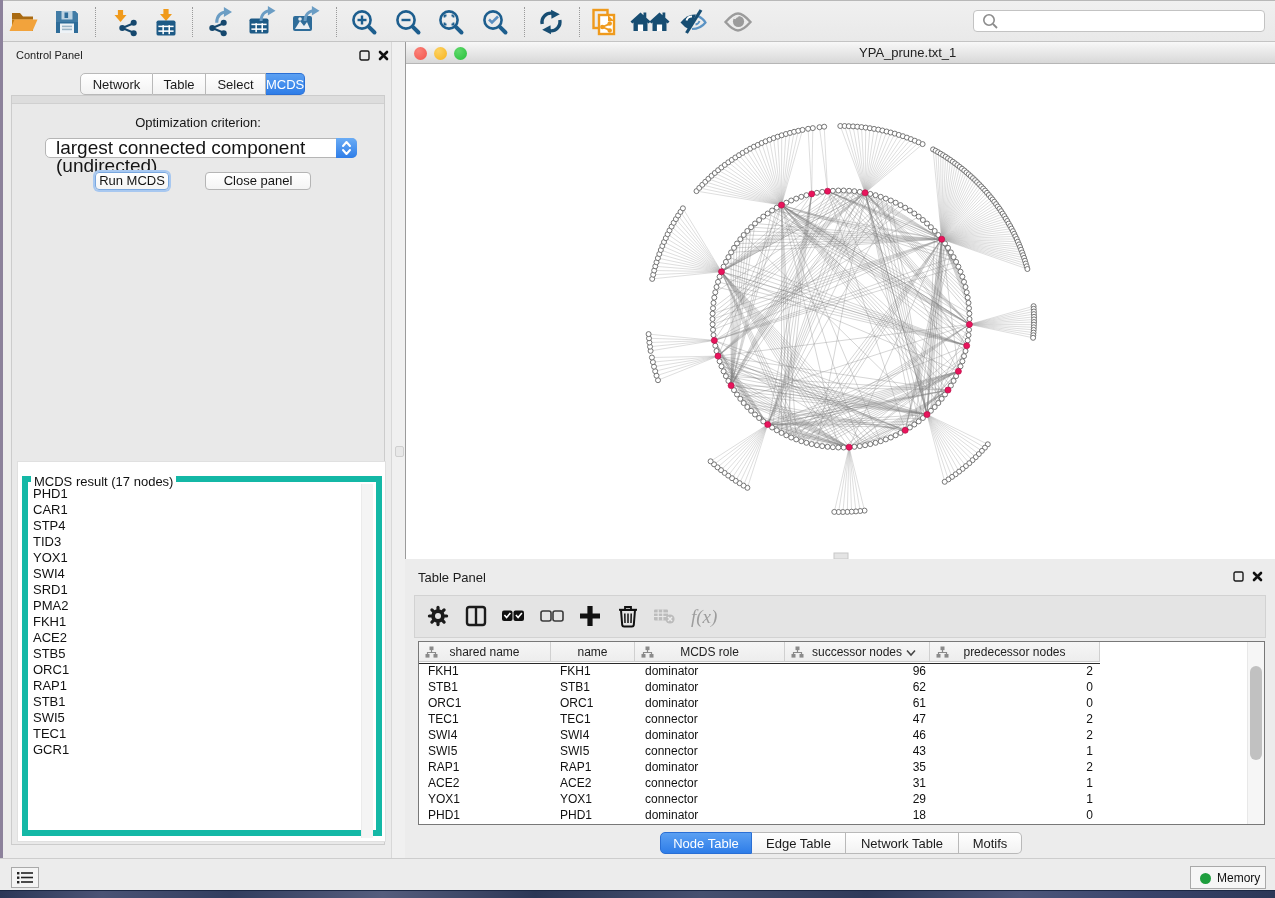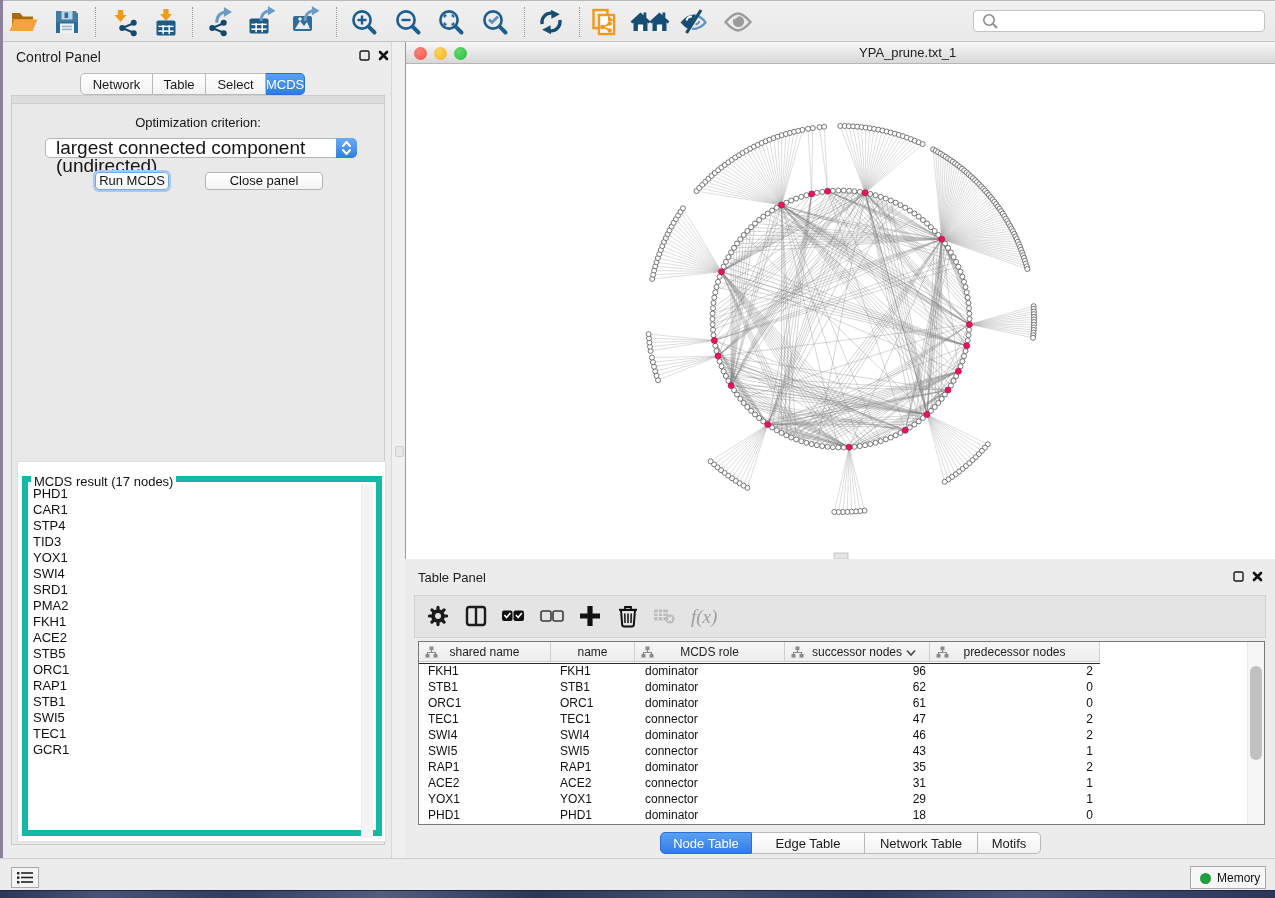--- a/index.html
+++ b/index.html
@@ -6,35 +6,35 @@
 html,body { width:1275px; height:898px; overflow:hidden; }
 body { font-family:"Liberation Sans", sans-serif; background:#ececec; position:relative; }
 .abs { position:absolute; }
 
 #toolbar { left:0; top:0; width:1275px; height:42px; background:linear-gradient(#f0f0f0,#e9e9e9); border-top:1px solid #b8b8b8; border-bottom:1px solid #c4c4c4; }
 .tsep { position:absolute; top:6px; height:30px; width:0; border-left:1px dotted #9a9a9a; }
 #searchbox { position:absolute; left:973px; top:9px; width:292px; height:22px; background:#fff; border:1px solid #c3c3c3; border-radius:4px; }
 
 #leftedge { left:0; top:0; width:3px; height:891px; background:#8c819b; }
 #cpanel { left:3px; top:42px; width:389px; height:816px; background:#ececec; border-right:1px solid #d8d8d8; }
-#cp-title { position:absolute; left:13px; top:7px; font-size:14px; color:#1c1c1c; }
+#cp-title { position:absolute; left:13px; top:7px; font-size:11px; color:#1c1c1c; }
 .wicon { position:absolute; top:8px; width:11px; height:11px; }
 #cp-tabs { position:absolute; left:77px; top:31px; height:22px; display:flex; }
 .tab { font-size:13px; color:#1a1a1a; background:linear-gradient(#ffffff,#f2f2f2); border:1px solid #b9b9b9; border-left:none; height:22px; line-height:21px; text-align:center; white-space:nowrap; }
 .tab.first { border-left:1px solid #b9b9b9; border-radius:5px 0 0 5px; }
 .tab.last { border-radius:0 5px 5px 0; }
 .tab.sel { background:linear-gradient(#5ba0f2,#2e7de8); color:#fff; border-color:#2a6fd4; }
 #cp-box { position:absolute; left:8px; top:53px; width:374px; height:750px; background:#e9e9e9; border:1px solid #cccccc; }
 #cp-strip { position:absolute; left:0px; top:0px; width:372px; height:8px; background:#dddddd; border-bottom:1px solid #d0d0d0; }
 #opt-label { position:absolute; left:0; top:19px; width:372px; text-align:center; font-size:13px; color:#141414; }
 #dropdown { position:absolute; left:33px; top:42px; width:312px; height:20px; background:#fff; border:1px solid #b5b5b5; border-radius:5px; font-size:19px; line-height:18px; color:#141414; padding-left:10px; }
 #dd-btn { position:absolute; right:-1px; top:-1px; width:21px; height:20px; background:linear-gradient(#6aacf5,#2e7de8); border-radius:0 5px 5px 0; }
 .btn { position:absolute; height:18px; background:linear-gradient(#ffffff,#f4f4f4); border:1px solid #b5b5b5; border-radius:4px; font-size:13px; color:#141414; text-align:center; line-height:16px; }
 #btn-run { left:83px; top:76px; width:74px; box-shadow:0 0 0 2px #a8c8f0; border-color:#7aa8e0; }
-#btn-close { left:193px; top:76px; width:118px; }
+#btn-close { left:193px; top:76px; width:106px; }
 #res-white { position:absolute; left:5px; top:365px; width:369px; height:381px; background:#ffffff; border:1px solid #e0e0e0; }
 #res-fieldset { position:absolute; left:4px; top:14px; width:360px; height:360px; border:6px solid #14b8a6; }
 #res-legend { position:absolute; left:3px; top:-8px; background:#ffffff; padding:0 3px; font-size:13px; color:#111; }
 #res-list { position:absolute; left:1px; top:4px; width:344px; font-size:13px; line-height:16px; color:#111; padding-left:4px; }
 #res-scroll { position:absolute; right:3px; top:2px; width:12px; height:354px; background:#f4f4f4; border-left:1px solid #ebebeb; }
 
 #vsplit { left:392px; top:42px; width:13px; height:816px; background:#f0f0f0; }
 #vsplit-h { position:absolute; left:3px; top:404px; width:9px; height:11px; background:#e8e8e8; border:1px solid #cfcfcf; border-radius:2px; }
 
 #netwin { left:405px; top:42px; width:870px; height:517px; border-left:1px solid #9b9b9b; background:#fff; }
@@ -779,21 +779,21 @@
         <span class="c2">PHD1</span>
         <span class="c3">dominator</span>
         <span class="c4">18</span>
         <span class="c5">0</span>
       </div>
       <div style="position:absolute;left:828px;top:0;width:17px;height:182px;background:#f6f6f6;border-left:1px solid #e8e8e8"></div>
       <div style="position:absolute;left:831px;top:24px;width:12px;height:94px;background:#c1c1c1;border-radius:6px"></div>
   </div>
   <div id="tp-tabs">
     <div class="tab first sel" style="width:92px">Node Table</div>
-    <div class="tab" style="width:113px">Edge Table</div>
+    <div class="tab" style="width:94px">Edge Table</div>
     <div class="tab" style="width:113px">Network Table</div>
     <div class="tab last" style="width:63px">Motifs</div>
   </div>
 </div>
 
 <div id="statusbar" class="abs">
   <div id="sb-btn">
       <svg width="26" height="19" style="position:absolute;left:0px;top:0px">
         <g stroke="#222" stroke-width="1.6">
           <line x1="9" y1="5" x2="21" y2="5"></line>

